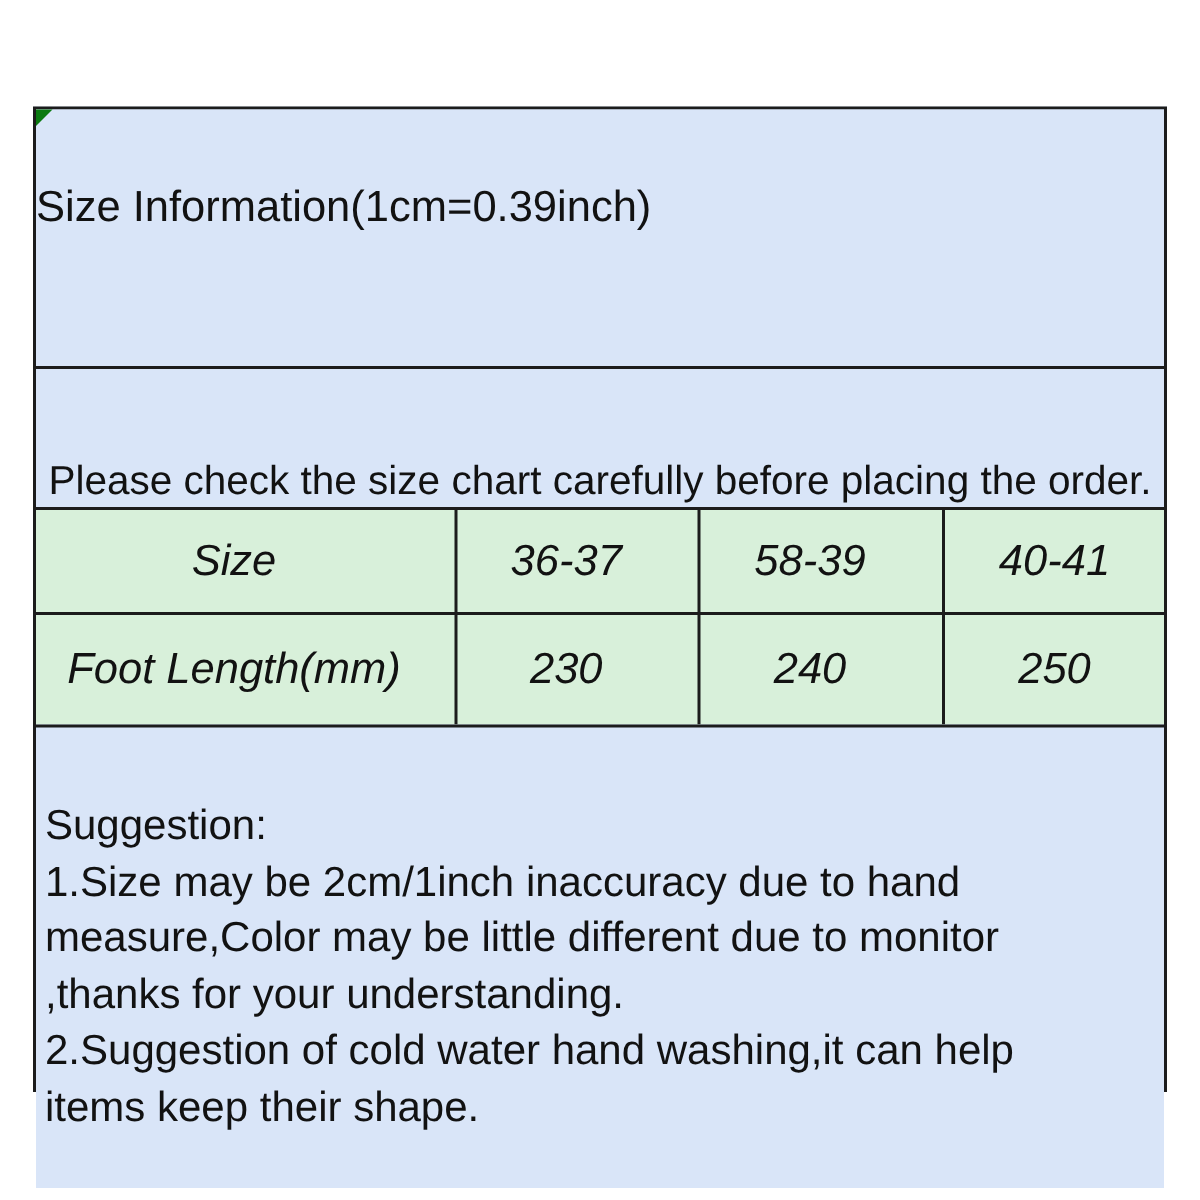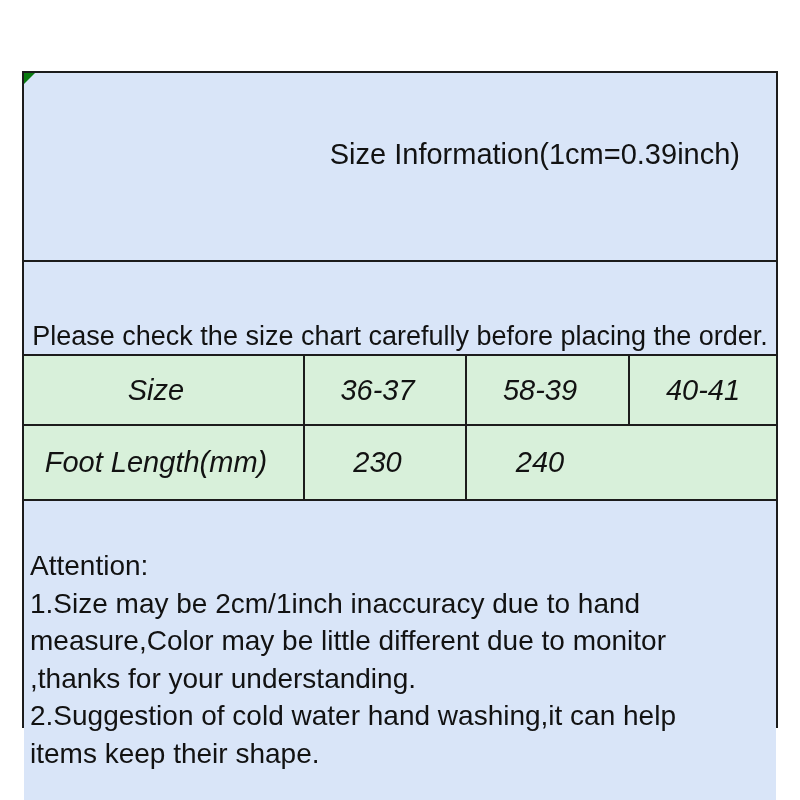--- a/index.html
+++ b/index.html
@@ -35,24 +35,23 @@
     left:0;top:0;
     width:0;height:0;
     border-top:11px solid var(--corner-marker-green);
     border-right:11px solid transparent;
     z-index:2;
   }
   .row{box-sizing:border-box;flex:0 0 auto;}
   .title-row{
     height:130px;
     background:var(--panel-blue);
-    display:flex;align-items:center;justify-content:flex-end;
+    display:flex;align-items:center;justify-content:flex-start;
     padding-right:36px;
     font-size:29px;
-    margin-top:16px;
   }
   .notice-row{
     height:94px;
     border-top:2px solid var(--border);
     background:var(--panel-blue);
     display:flex;align-items:flex-end;justify-content:center;
     padding-bottom:2px;
     font-size:27px;
     line-height:1.1;
     margin-top:41px;
@@ -115,24 +114,27 @@
     <div class="row grid-row data-row">
       <div class="cell">
         <span>Foot Length(mm)</span>
       </div>
       <div class="cell">
         <span>230</span>
       </div>
       <div class="cell">
         <span>240</span>
       </div>
+      <div class="cell">
+        <span>250</span>
+      </div>
     </div>
 
     <div class="row attention-row">
-      <div>Attention:</div>
+      <div>Suggestion:</div>
       <div class="attention-body">1.Size may be 2cm/1inch inaccuracy due to hand
 measure,Color may be little different due to monitor
 ,thanks for your understanding.
 2.Suggestion of cold water hand washing,it can help
 items keep their shape.</div>
     </div>
   </div>
 </div>
 
 </body></html>

